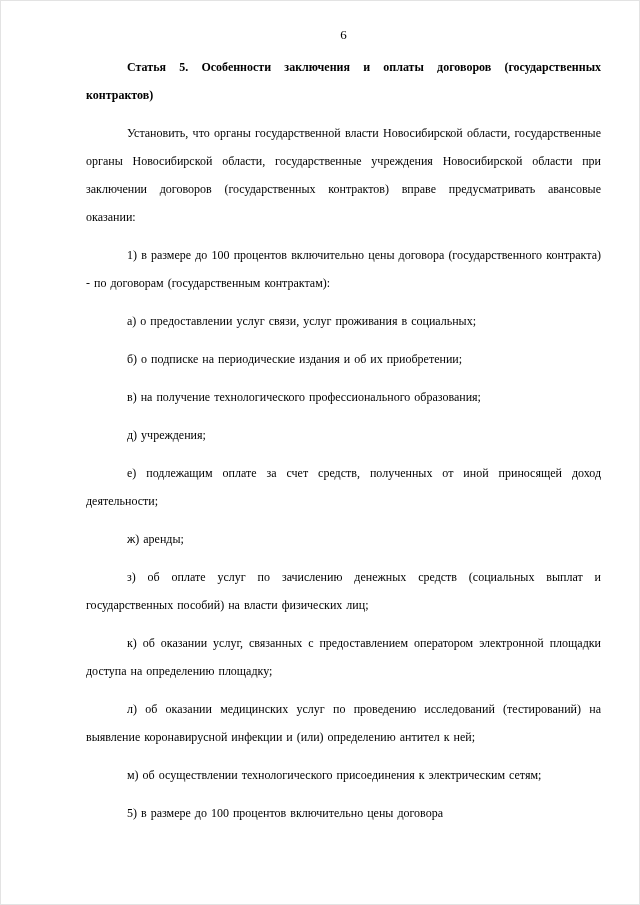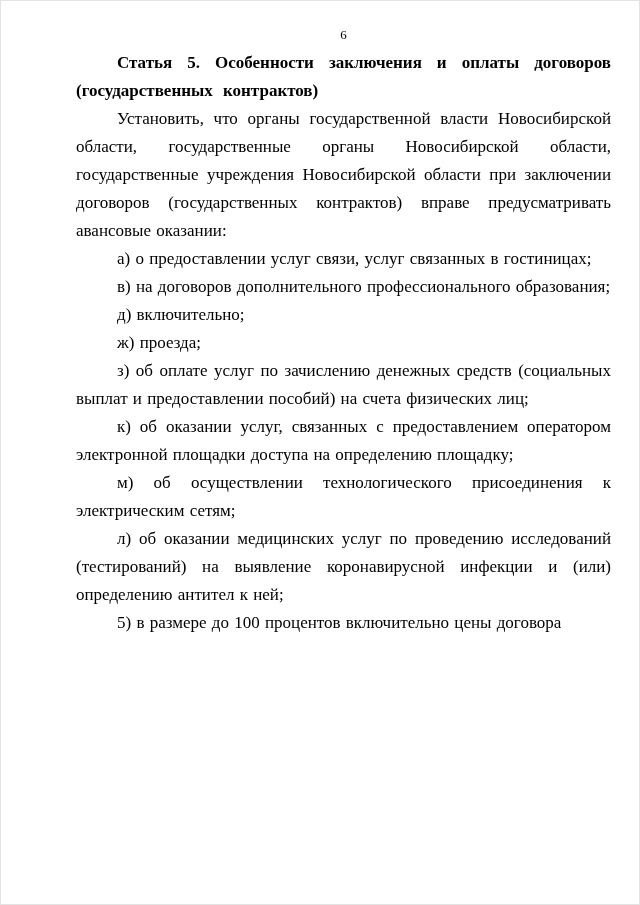--- a/index.html
+++ b/index.html
@@ -19,43 +19,46 @@
     color: #000000;
     overflow: hidden;
   }
   .page-number {
     text-align: center;
     font-size: 13px;
     line-height: 16px;
     margin-bottom: 6px;
   }
   .doc p {
-    margin: 0;
-    font-size: 17px;
+    margin: 10px;
+    font-size: 12px;
     line-height: 28px;
     text-align: justify;
     text-indent: 41px;
     word-spacing: 1px;
   }
   .doc p.bold {
     font-weight: bold;
     word-spacing: 6px;
   }
 </style>
 </head>
 <body>
 
 <div class="page">
   <div class="page-number">6</div>
   <div class="doc">
       <p class="bold">Статья 5. Особенности заключения и оплаты договоров (государственных контрактов)</p>
       <p>Установить, что органы государственной власти Новосибирской области, государственные органы Новосибирской области, государственные учреждения Новосибирской области при заключении договоров (государственных контрактов) вправе предусматривать авансовые оказании:</p>
-      <p>а) о предоставлении услуг связи, услуг связанных в гостиницах;</p>
-      <p>в) на договоров дополнительного профессионального образования;</p>
-      <p>д) включительно;</p>
-      <p>ж) проезда;</p>
-      <p>з) об оплате услуг по зачислению денежных средств (социальных выплат и предоставлении пособий) на счета физических лиц;</p>
+      <p>1) в размере до 100 процентов включительно цены договора (государственного контракта) - по договорам (государственным контрактам):</p>
+      <p>а) о предоставлении услуг связи, услуг проживания в социальных;</p>
+      <p>б) о подписке на периодические издания и об их приобретении;</p>
+      <p>в) на получение технологического профессионального образования;</p>
+      <p>д) учреждения;</p>
+      <p>е) подлежащим оплате за счет средств, полученных от иной приносящей доход деятельности;</p>
+      <p>ж) аренды;</p>
+      <p>з) об оплате услуг по зачислению денежных средств (социальных выплат и государственных пособий) на власти физических лиц;</p>
       <p>к) об оказании услуг, связанных с предоставлением оператором электронной площадки доступа на определению площадку;</p>
+      <p>л) об оказании медицинских услуг по проведению исследований (тестирований) на выявление коронавирусной инфекции и (или) определению антител к ней;</p>
       <p>м) об осуществлении технологического присоединения к электрическим сетям;</p>
-      <p>л) об оказании медицинских услуг по проведению исследований (тестирований) на выявление коронавирусной инфекции и (или) определению антител к ней;</p>
       <p>5) в размере до 100 процентов включительно цены договора</p>
     </div>
 </div>
 
 </body></html>

